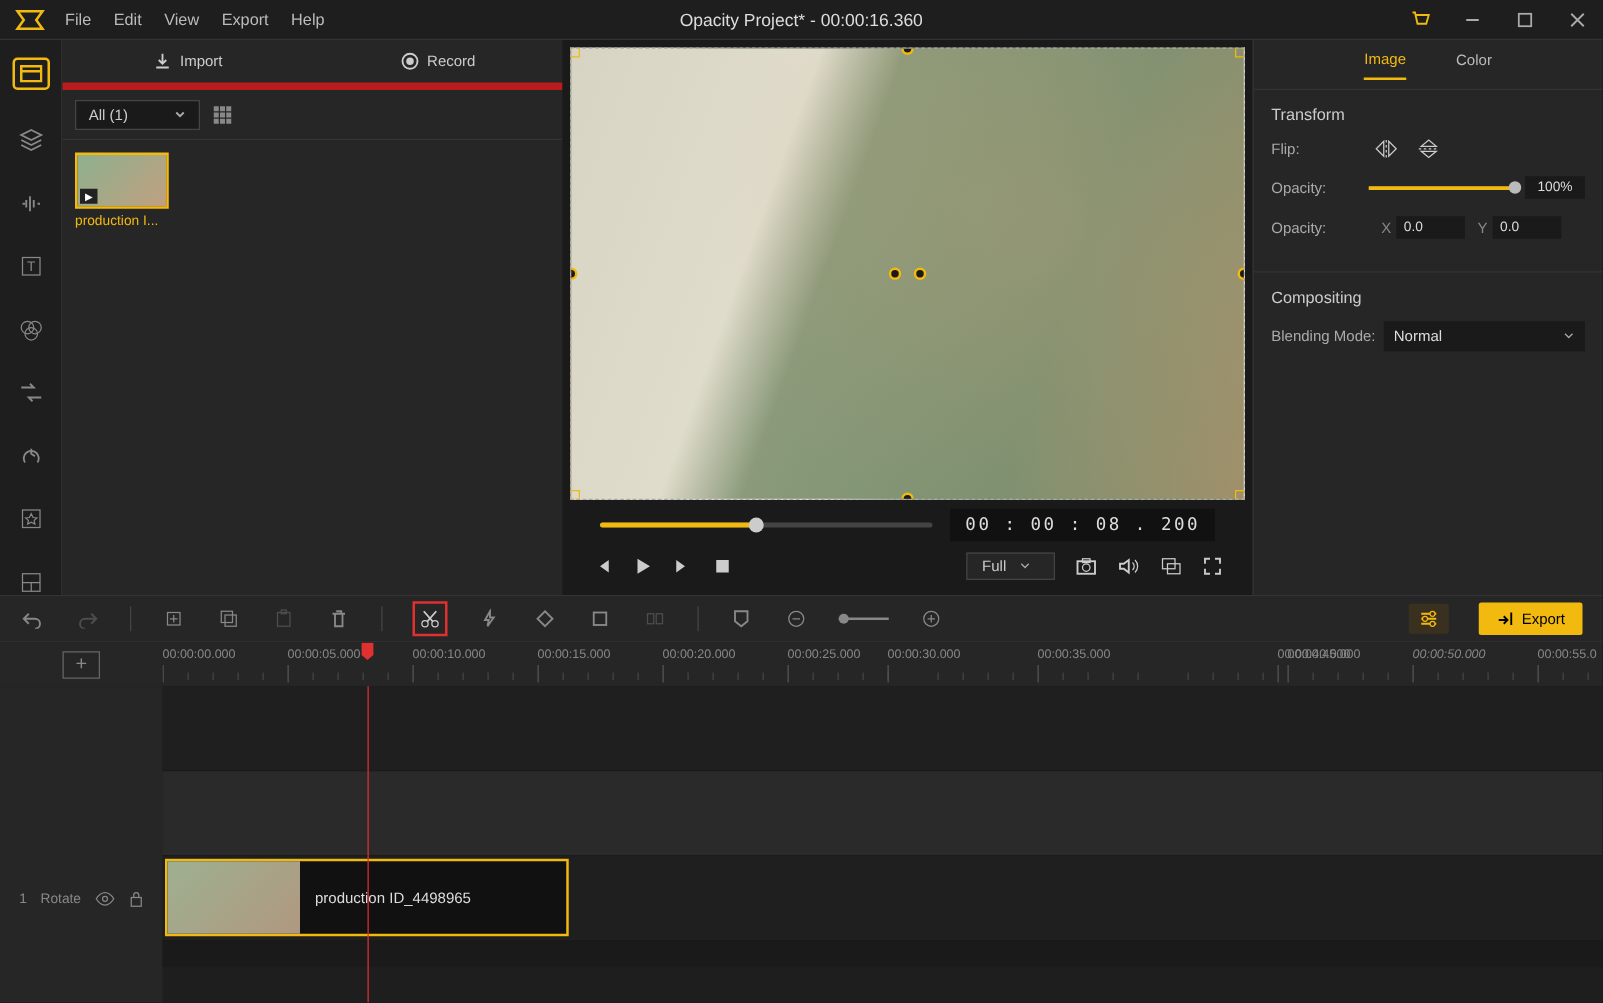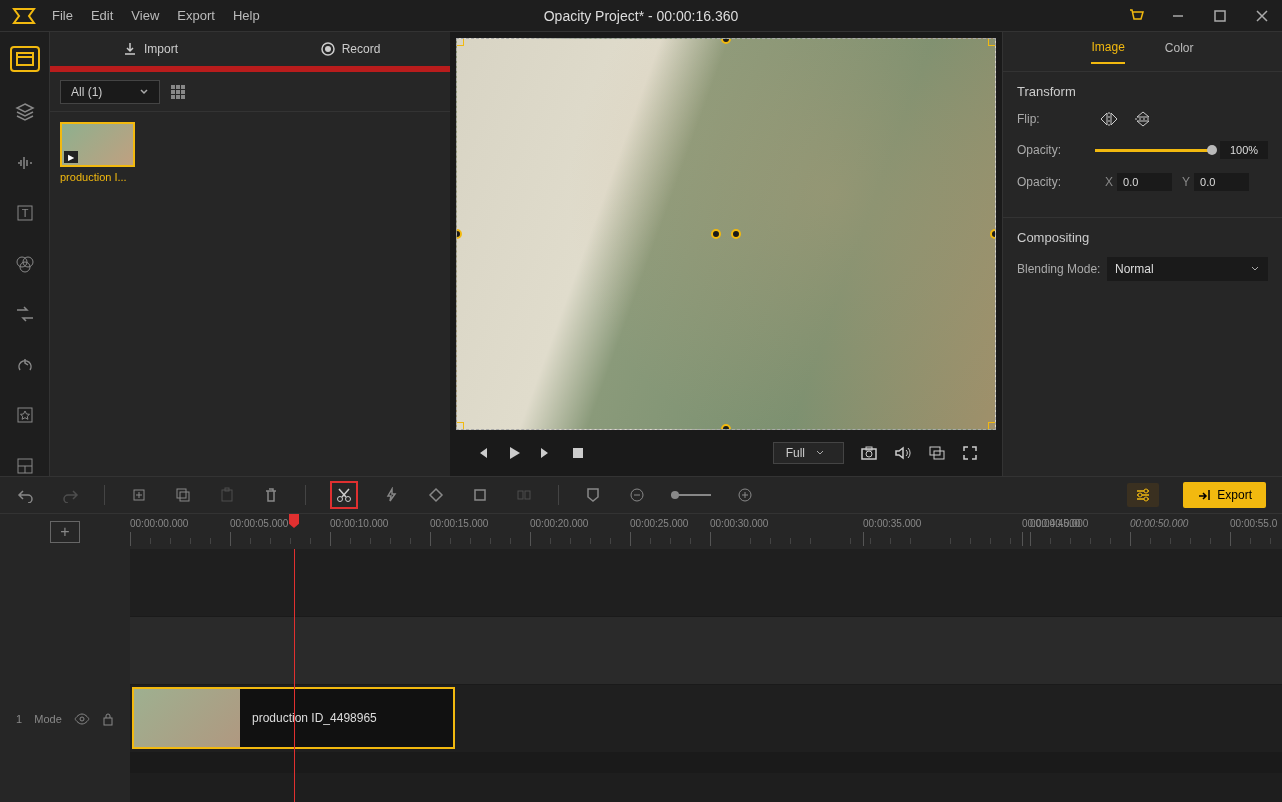--- a/index.html
+++ b/index.html
@@ -244,20 +244,27 @@
       <div class="handle-sq" style="top:-1px;left:-1px"></div>
       <div class="handle-sq" style="top:-1px;right:-1px"></div>
       <div class="handle-sq" style="bottom:-1px;left:-1px"></div>
       <div class="handle-sq" style="bottom:-1px;right:-1px"></div>
       <div class="handle-c" style="top:-5px;left:50%;margin-left:-5px"></div>
       <div class="handle-c" style="bottom:-5px;left:50%;margin-left:-5px"></div>
       <div class="handle-c" style="left:-5px;top:50%;margin-top:-5px"></div>
       <div class="handle-c" style="right:-5px;top:50%;margin-top:-5px"></div>
       <div class="handle-c" style="left:50%;top:50%;margin:-5px 0 0 -15px"></div>
       <div class="handle-c" style="left:50%;top:50%;margin:-5px 0 0 5px"></div>
+    </div>
+    <div class="seek-row">
+      <div class="seek-bar">
+        <div class="seek-fill"></div>
+          <div class="seek-thumb"></div>
+      </div>
+      <div class="timecode">00 : 00 : 08 . 200</div>
     </div>
     <div class="controls-row">
       <div class="ctrl-icon">
           <svg width="16" height="16">
             <path d="M4 3v10M13 3l-7 5 7 5z" fill="#ccc"></path>
           </svg>
         </div>
       <div class="ctrl-icon">
           <svg width="16" height="16">
             <path d="M4 2l10 6-10 6z" fill="#ccc"></path>
@@ -498,21 +505,21 @@
         <div class="ruler-tick" style="left: 500px;">00:00:25.000</div>
         <div style="position: absolute; left: 520px; top: 24px; width: 1px; height: 6px; background: rgb(68, 68, 68);"></div>
         <div style="position: absolute; left: 540px; top: 24px; width: 1px; height: 6px; background: rgb(68, 68, 68);"></div>
         <div style="position: absolute; left: 560px; top: 24px; width: 1px; height: 6px; background: rgb(68, 68, 68);"></div>
         <div style="position: absolute; left: 580px; top: 24px; width: 1px; height: 6px; background: rgb(68, 68, 68);"></div>
         <div class="ruler-tick" style="left: 580px;">00:00:30.000</div>
         <div style="position: absolute; left: 620px; top: 24px; width: 1px; height: 6px; background: rgb(68, 68, 68);"></div>
         <div style="position: absolute; left: 640px; top: 24px; width: 1px; height: 6px; background: rgb(68, 68, 68);"></div>
         <div style="position: absolute; left: 660px; top: 24px; width: 1px; height: 6px; background: rgb(68, 68, 68);"></div>
         <div style="position: absolute; left: 680px; top: 24px; width: 1px; height: 6px; background: rgb(68, 68, 68);"></div>
-        <div class="ruler-tick" style="left: 733px;">00:00:35.000</div>
+        <div class="ruler-tick" style="left: 700px;">00:00:35.000</div>
         <div style="position: absolute; left: 720px; top: 24px; width: 1px; height: 6px; background: rgb(68, 68, 68);"></div>
         <div style="position: absolute; left: 740px; top: 24px; width: 1px; height: 6px; background: rgb(68, 68, 68);"></div>
         <div style="position: absolute; left: 760px; top: 24px; width: 1px; height: 6px; background: rgb(68, 68, 68);"></div>
         <div style="position: absolute; left: 780px; top: 24px; width: 1px; height: 6px; background: rgb(68, 68, 68);"></div>
         <div class="ruler-tick" style="left: 844px; margin-left: 48px;">00:00:40.000</div>
         <div style="position: absolute; left: 820px; top: 24px; width: 1px; height: 6px; background: rgb(68, 68, 68);"></div>
         <div style="position: absolute; left: 840px; top: 24px; width: 1px; height: 6px; background: rgb(68, 68, 68);"></div>
         <div style="position: absolute; left: 860px; top: 24px; width: 1px; height: 6px; background: rgb(68, 68, 68);"></div>
         <div style="position: absolute; left: 880px; top: 24px; width: 1px; height: 6px; background: rgb(68, 68, 68);"></div>
         <div class="ruler-tick" style="left: 900px;">00:00:45.000</div>
@@ -528,21 +535,21 @@
         <div class="ruler-tick" style="left: 1100px;">00:00:55.0</div>
         <div style="position: absolute; left: 1120px; top: 24px; width: 1px; height: 6px; background: rgb(68, 68, 68);"></div>
         <div style="position: absolute; left: 1140px; top: 24px; width: 1px; height: 6px; background: rgb(68, 68, 68);"></div>
       </div>
   </div>
   <div class="tracks-area">
     <div class="track-labels">
       <div style="height:136px"></div>
       <div class="track-label-row">
         <span>1</span>
-        <span>Mode</span>
+        <span>Rotate</span>
         <span>
             <svg width="16" height="12">
               <path d="M1 6s3-5 7-5 7 5 7 5-3 5-7 5-7-5-7-5z" fill="none" stroke="#888"></path>
               <circle cx="8" cy="6" r="2" fill="none" stroke="#888"></circle>
             </svg>
           </span>
         <span>
             <svg width="12" height="14">
               <rect x="2" y="6" width="8" height="7" fill="none" stroke="#888"></rect>
               <path d="M4 6V4a2 2 0 0 1 4 0v2" fill="none" stroke="#888"></path>

